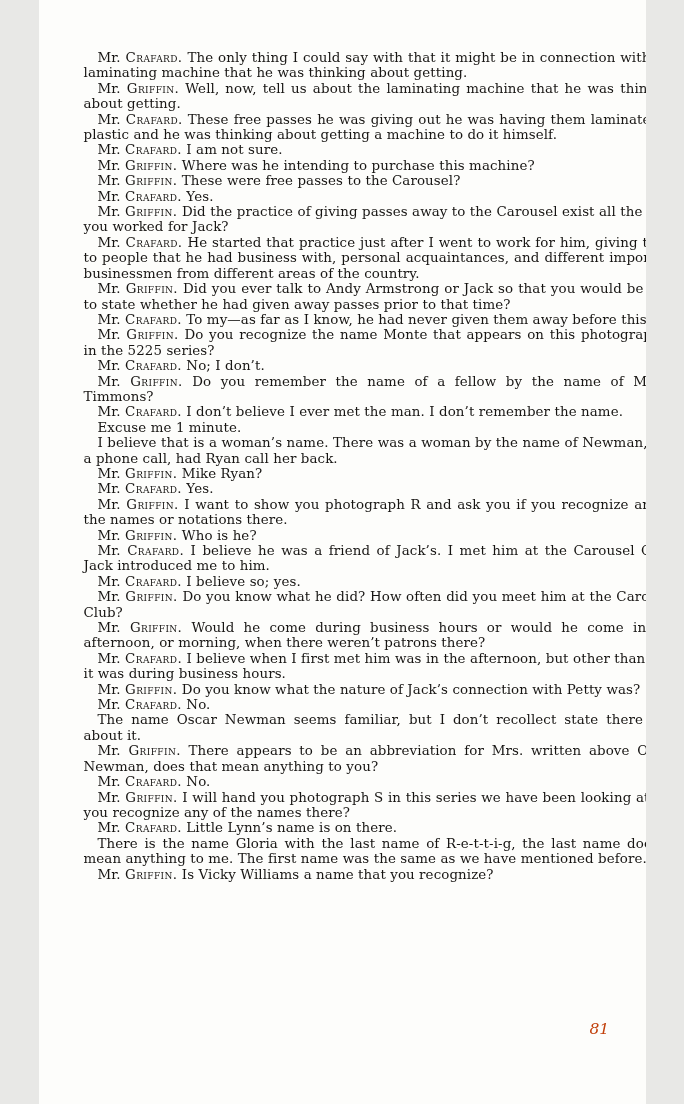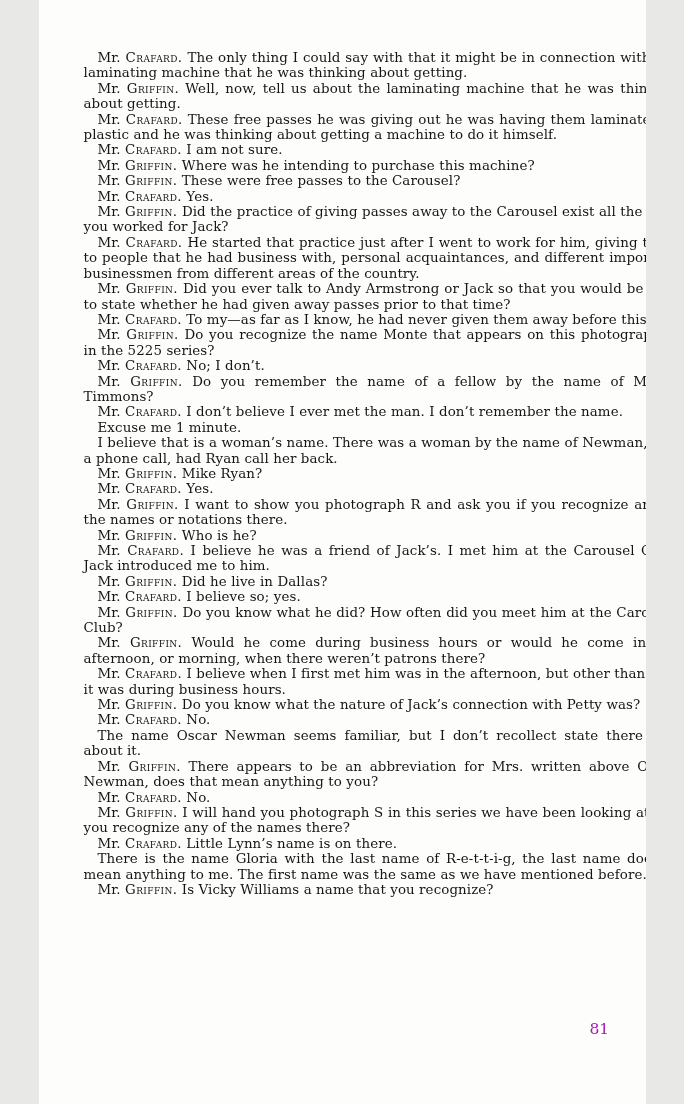--- a/index.html
+++ b/index.html
@@ -35,21 +35,22 @@
   .speaker-name {
     font-variant: small-caps;
     letter-spacing: 0.4px;
   }
   .page-number {
     position: absolute;
     left: 551px;
     top: 1019px;
     font-size: 15.5px;
     line-height: 20px;
-    color: #a21caf;
+    color: #c2410c;
+    font-style: italic;
   }
 </style>
 </head>
 <body>
 
 <div class="scan-page">
   <div class="text-block">
       <p class="para">Mr. <span class="speaker-name">Crafard.</span> The only thing I could say with that it might be in connection with the laminating machine that he was thinking about getting.</p>
       <p class="para">Mr. <span class="speaker-name">Griffin.</span> Well, now, tell us about the laminating machine that he was thinking about getting.</p>
       <p class="para">Mr. <span class="speaker-name">Crafard.</span> These free passes he was giving out he was having them laminated in plastic and he was thinking about getting a machine to do it himself.</p>
@@ -65,21 +66,20 @@
       <p class="para">Mr. <span class="speaker-name">Crafard.</span> No; I don’t.</p>
       <p class="para">Mr. <span class="speaker-name">Griffin.</span> Do you remember the name of a fellow by the name of Monte Timmons?</p>
       <p class="para">Mr. <span class="speaker-name">Crafard.</span> I don’t believe I ever met the man.  I don’t remember the name.</p>
       <p class="para">Excuse me 1 minute.</p>
       <p class="para">I believe that is a woman’s name.  There was a woman by the name of Newman, had a phone call, had Ryan call her back.</p>
       <p class="para">Mr. <span class="speaker-name">Griffin.</span> Mike Ryan?</p>
       <p class="para">Mr. <span class="speaker-name">Crafard.</span> Yes.</p>
       <p class="para">Mr. <span class="speaker-name">Griffin.</span> I want to show you photograph R and ask you if you recognize any of the names or notations there.</p>
       <p class="para">Mr. <span class="speaker-name">Griffin.</span> Who is he?</p>
       <p class="para">Mr. <span class="speaker-name">Crafard.</span> I believe he was a friend of Jack’s.  I met him at the Carousel Club.  Jack introduced me to him.</p>
-      <p class="para">Mr. <span class="speaker-name">Griffin.</span> Did he live in Dallas?</p>
       <p class="para">Mr. <span class="speaker-name">Crafard.</span> I believe so; yes.</p>
       <p class="para">Mr. <span class="speaker-name">Griffin.</span> Do you know what he did?  How often did you meet him at the Carousel Club?</p>
       <p class="para">Mr. <span class="speaker-name">Griffin.</span> Would he come during business hours or would he come in the afternoon, or morning, when there weren’t patrons there?</p>
       <p class="para">Mr. <span class="speaker-name">Crafard.</span> I believe when I first met him was in the afternoon, but other than that it was during business hours.</p>
       <p class="para">Mr. <span class="speaker-name">Griffin.</span> Do you know what the nature of Jack’s connection with Petty was?</p>
       <p class="para">Mr. <span class="speaker-name">Crafard.</span> No.</p>
       <p class="para">The name Oscar Newman seems familiar, but I don’t recollect state there was about it.</p>
       <p class="para">Mr. <span class="speaker-name">Griffin.</span> There appears to be an abbreviation for Mrs. written above Oscar Newman, does that mean anything to you?</p>
       <p class="para">Mr. <span class="speaker-name">Crafard.</span> No.</p>
       <p class="para">Mr. <span class="speaker-name">Griffin.</span> I will hand you photograph S in this series we have been looking at.  Do you recognize any of the names there?</p>

